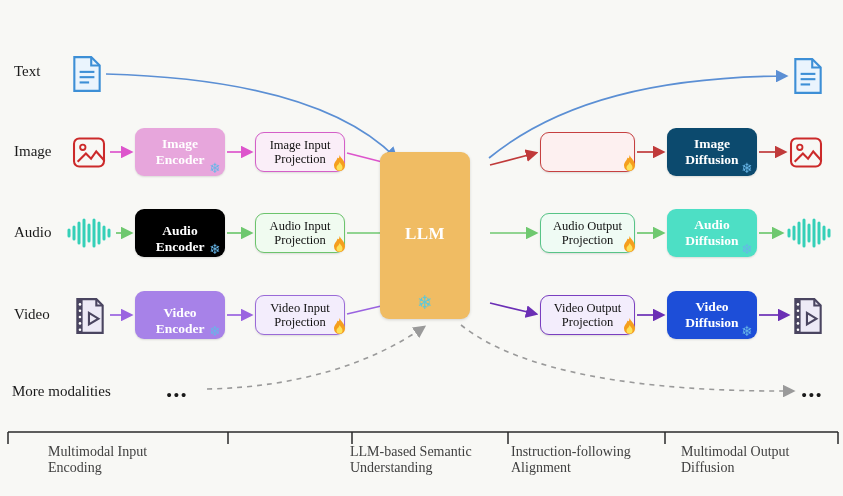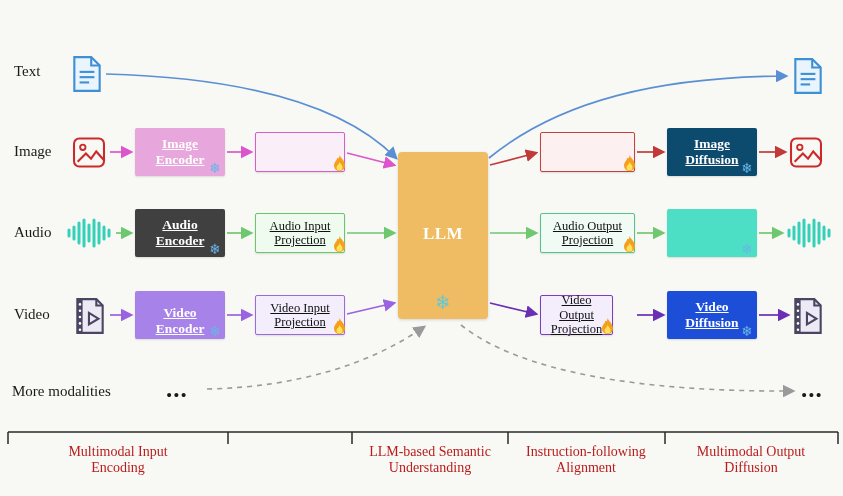--- a/index.html
+++ b/index.html
@@ -6,56 +6,56 @@
   .canvas{
     position:relative;width:843px;height:496px;margin:0 auto;
     background:#f8f8f5;overflow:hidden;
     font-family:"Liberation Serif","DejaVu Serif",serif;color:#1a1a1a;
   }
   .abs{position:absolute;}
   svg.overlay{position:absolute;left:0;top:0;width:843px;height:496px;pointer-events:none;}
   .rowlabel{font-size:15px;color:#1a1a1a;}
   .dots{font-size:25px;font-weight:bold;letter-spacing:1px;color:#1a1a1a;line-height:1;}
   .box{
-    position:absolute;border-radius:2px;display:flex;align-items:center;justify-content:center;
-    text-align:center;box-sizing:border-box;box-shadow:0 1px 2px rgba(0,0,0,0.12);text-decoration:underline;
+    position:absolute;border-radius:9px;display:flex;align-items:center;justify-content:center;
+    text-align:center;box-sizing:border-box;box-shadow:0 1px 2px rgba(0,0,0,0.12);
   }
   .solid{width:90px;height:48px;font-weight:bold;color:#fff;font-size:13.5px;line-height:1.2;padding:2px 6px;}
   .proj{width:90px;height:40px;font-size:12.5px;line-height:1.15;color:#101010;padding:2px 5px;border:1.5px solid;}
   .enc-image{background:#e7a6dc;}
-  .enc-audio{background:#404040;}
+  .enc-audio{background:#000000;align-items:flex-end;}
   .enc-video{background:#a782e8;}
   .proj-in-image{background:#faeef8;border-color:#d45fc8;}
   .proj-in-audio{background:#f0fbf0;border-color:#6cc46c;}
   .proj-in-video{background:#f3edfc;border-color:#9a6ad8;}
   .proj-out-image{background:#fdf0f0;border-color:#c64040;}
   .proj-out-audio{background:#effbf4;border-color:#57c487;}
   .proj-out-video{background:#f3edfc;border-color:#7a3fc0;}
   .diff-image{background:#0c4a6e;}
   .diff-audio{background:#4ddfc5;}
   .diff-video{background:#1d4ed8;}
   .llm-box{
-    position:absolute;left:398px;top:152px;width:90px;height:167px;border-radius:4px;
+    position:absolute;left:380px;top:152px;width:90px;height:167px;border-radius:9px;
     background:#f0bc63;box-shadow:0 1px 3px rgba(0,0,0,0.15);
   }
   .llm-label{
     position:absolute;left:0;right:0;top:72px;text-align:center;
     color:#fff;font-weight:bold;font-size:17px;letter-spacing:0.5px;
   }
   .snow{
     position:absolute;right:4px;bottom:0px;font-size:14px;color:#67b6e8;
     font-family:"DejaVu Sans",sans-serif;line-height:1.1;
   }
   .snow-llm{
     position:absolute;left:0;right:0;bottom:6px;text-align:center;font-size:19px;color:#5fc8d8;
     font-family:"DejaVu Sans",sans-serif;
   }
   .fire{position:absolute;right:-3px;bottom:-5px;}
   .stage{
-    position:absolute;top:444px;text-align:center;font-size:14px;line-height:1.15;color:#b91c1c;
+    position:absolute;top:444px;font-size:14px;line-height:1.15;color:#404040;
   }
 </style>
 </head>
 <body>
 
 <div class="canvas">
 
   <svg class="overlay">
     <defs>
       <marker id="m-blue" viewBox="0 0 10 10" refX="8" refY="5" markerWidth="7.5" markerHeight="7.5" orient="auto-start-reverse">
@@ -182,20 +182,21 @@
   <div class="box solid enc-audio" style="left:135px;top:209px;">
     <span>Audio Encoder</span>
     <span class="snow">❄</span>
   </div>
   <div class="box solid enc-video" style="left:135px;top:291px;align-items:flex-end;">
     <span>Video Encoder</span>
     <span class="snow">❄</span>
   </div>
 
   <div class="box proj proj-in-image" style="left:255px;top:132px;">
+    <span>Image Input Projection</span>
     <span class="fire"><svg width="15" height="18" viewBox="0 0 15 18">
           <path d="M7.5 0 C8.5 3 13 5.5 13 10.5 A5.5 5.5 0 0 1 2 10.5 C2 7 5 5.5 5.5 2.5 C6.5 4 7.5 3 7.5 0 Z" fill="#f59f1e"></path>
           <path d="M7.5 7 C8.3 9 10.5 9.5 10.5 12.5 A3 3 0 0 1 4.5 12.5 C4.5 10.5 6.5 10 7 8.5 Z" fill="#fde35a"></path>
         </svg></span>
   </div>
   <div class="box proj proj-in-audio" style="left:255px;top:213px;">
     <span>Audio Input Projection</span>
     <span class="fire"><svg width="15" height="18" viewBox="0 0 15 18">
           <path d="M7.5 0 C8.5 3 13 5.5 13 10.5 A5.5 5.5 0 0 1 2 10.5 C2 7 5 5.5 5.5 2.5 C6.5 4 7.5 3 7.5 0 Z" fill="#f59f1e"></path>
           <path d="M7.5 7 C8.3 9 10.5 9.5 10.5 12.5 A3 3 0 0 1 4.5 12.5 C4.5 10.5 6.5 10 7 8.5 Z" fill="#fde35a"></path>
@@ -220,33 +221,34 @@
           <path d="M7.5 7 C8.3 9 10.5 9.5 10.5 12.5 A3 3 0 0 1 4.5 12.5 C4.5 10.5 6.5 10 7 8.5 Z" fill="#fde35a"></path>
         </svg></span>
   </div>
   <div class="box proj proj-out-audio" style="left:540px;top:213px;width:95px;">
     <span>Audio Output Projection</span>
     <span class="fire"><svg width="15" height="18" viewBox="0 0 15 18">
           <path d="M7.5 0 C8.5 3 13 5.5 13 10.5 A5.5 5.5 0 0 1 2 10.5 C2 7 5 5.5 5.5 2.5 C6.5 4 7.5 3 7.5 0 Z" fill="#f59f1e"></path>
           <path d="M7.5 7 C8.3 9 10.5 9.5 10.5 12.5 A3 3 0 0 1 4.5 12.5 C4.5 10.5 6.5 10 7 8.5 Z" fill="#fde35a"></path>
         </svg></span>
   </div>
-  <div class="box proj proj-out-video" style="left:540px;top:295px;width:73px;">
+  <div class="box proj proj-out-video" style="left:540px;top:295px;width:95px;">
     <span>Video Output Projection</span>
     <span class="fire"><svg width="15" height="18" viewBox="0 0 15 18">
           <path d="M7.5 0 C8.5 3 13 5.5 13 10.5 A5.5 5.5 0 0 1 2 10.5 C2 7 5 5.5 5.5 2.5 C6.5 4 7.5 3 7.5 0 Z" fill="#f59f1e"></path>
           <path d="M7.5 7 C8.3 9 10.5 9.5 10.5 12.5 A3 3 0 0 1 4.5 12.5 C4.5 10.5 6.5 10 7 8.5 Z" fill="#fde35a"></path>
         </svg></span>
   </div>
 
   <div class="box solid diff-image" style="left:667px;top:128px;">
     <span>Image Diffusion</span>
     <span class="snow">❄</span>
   </div>
   <div class="box solid diff-audio" style="left:667px;top:209px;">
+    <span>Audio Diffusion</span>
     <span class="snow">❄</span>
   </div>
   <div class="box solid diff-video" style="left:667px;top:291px;">
     <span>Video Diffusion</span>
     <span class="snow">❄</span>
   </div>
 
   <div class="abs" style="left:791px;top:57px;">
     <svg width="34" height="38" viewBox="0 0 32 36">
       <path d="M4 2 h16 l8 8 v24 h-24 z" fill="#eaf4fd" stroke="#3d8fd6" stroke-width="2"></path>

